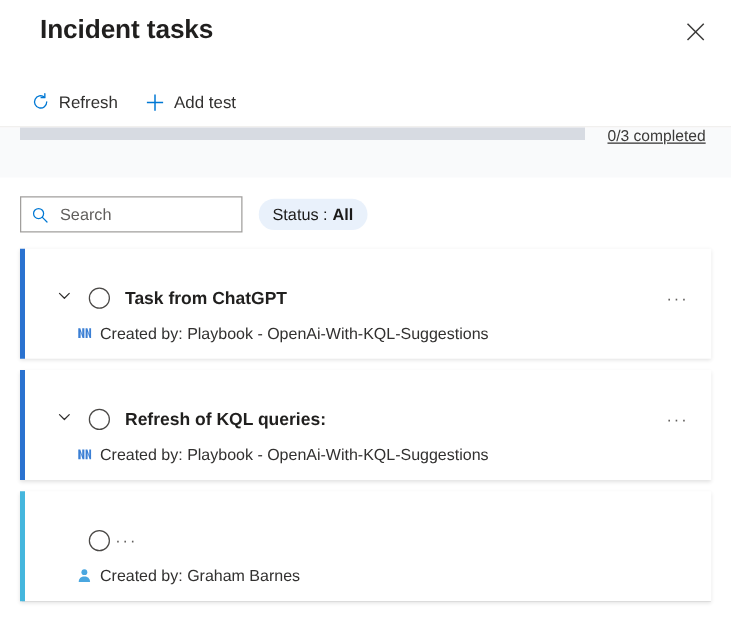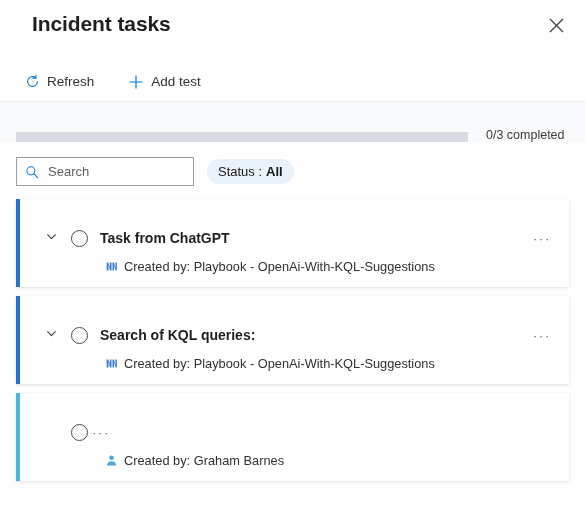--- a/index.html
+++ b/index.html
@@ -45,21 +45,21 @@
     border: none;
   }
   .close-button svg { display: block; }
 
   
   .command-bar {
     height: 39px;
     display: flex;
     align-items: center;
     padding: 0 16px;
-    gap: 18px;
+    gap: 6px;
   }
   .command-button {
     display: flex;
     align-items: center;
     gap: 7px;
     height: 30px;
     padding: 0 8px;
     cursor: pointer;
     background: transparent;
     border: none;
@@ -81,23 +81,24 @@
     height: 1px;
     background: #edebe9;
     width: 100%;
   }
 
   
   .progress-band {
     background: #f9fafb;
     height: 40px;
     display: flex;
-    align-items: flex-end;
+    align-items: flex-start;
     padding: 0 16px;
     box-sizing: border-box;
+    text-decoration: underline;
   }
   .progress-track {
     flex: 1 1 auto;
     height: 10px;
     background: #d7dbe2;
     position: relative;
     overflow: hidden;
     max-width: 452px;
   }
   .progress-fill {
@@ -244,21 +245,21 @@
     letter-spacing: 1.6px;
     font-size: 13px;
     background: transparent;
     border: none;
     line-height: 1;
   }
   .task-meta-row {
     display: flex;
     align-items: center;
     gap: 6px;
-    padding-left: 88px;
+    padding-left: 44px;
     margin-top: 10px;
   }
   .meta-icon {
     display: flex;
     align-items: center;
     justify-content: center;
     width: 14px;
     height: 14px;
     flex: 0 0 auto;
   }
@@ -358,21 +359,21 @@
     <div class="accent-bar" style="background:#2a72d0"></div>
     <div class="task-main-row">
       <button class="chevron-button">
         <span>
           <svg width="13" height="13" viewBox="0 0 16 16" aria-hidden="true">
             <path d="M3.2 5.8 L8 10.6 L12.8 5.8" stroke="#323130" stroke-width="1.25" fill="none" stroke-linecap="round" stroke-linejoin="round"></path>
           </svg>
         </span>
       </button>
       <button class="task-checkbox"></button>
-      <div class="task-title">Search of KQL queries:</div>
+      <div class="task-title">Refresh of KQL queries:</div>
       <button class="more-button">···</button>
     </div>
     <div class="task-meta-row">
       <span class="meta-icon">
         <svg width="13" height="13" viewBox="0 0 16 16" aria-hidden="true">
           <path d="M2 3.2 L2 12.8 L4.3 12.8 L4.3 6.6 L6.2 12.8 L8 12.8 L8 3.2 L5.9 3.2 L5.9 9.3 L4 3.2 Z" fill="#3b7fd4"></path>
           <path d="M9.2 3.2 L9.2 12.8 L11.2 12.8 L11.2 6.6 L13.1 12.8 L14.6 12.8 L14.6 3.2 L12.8 3.2 L12.8 9.3 L11 3.2 Z" fill="#3b7fd4"></path>
         </svg>
       </span>
       <span class="meta-text">Created by: Playbook - OpenAi-With-KQL-Suggestions</span>

